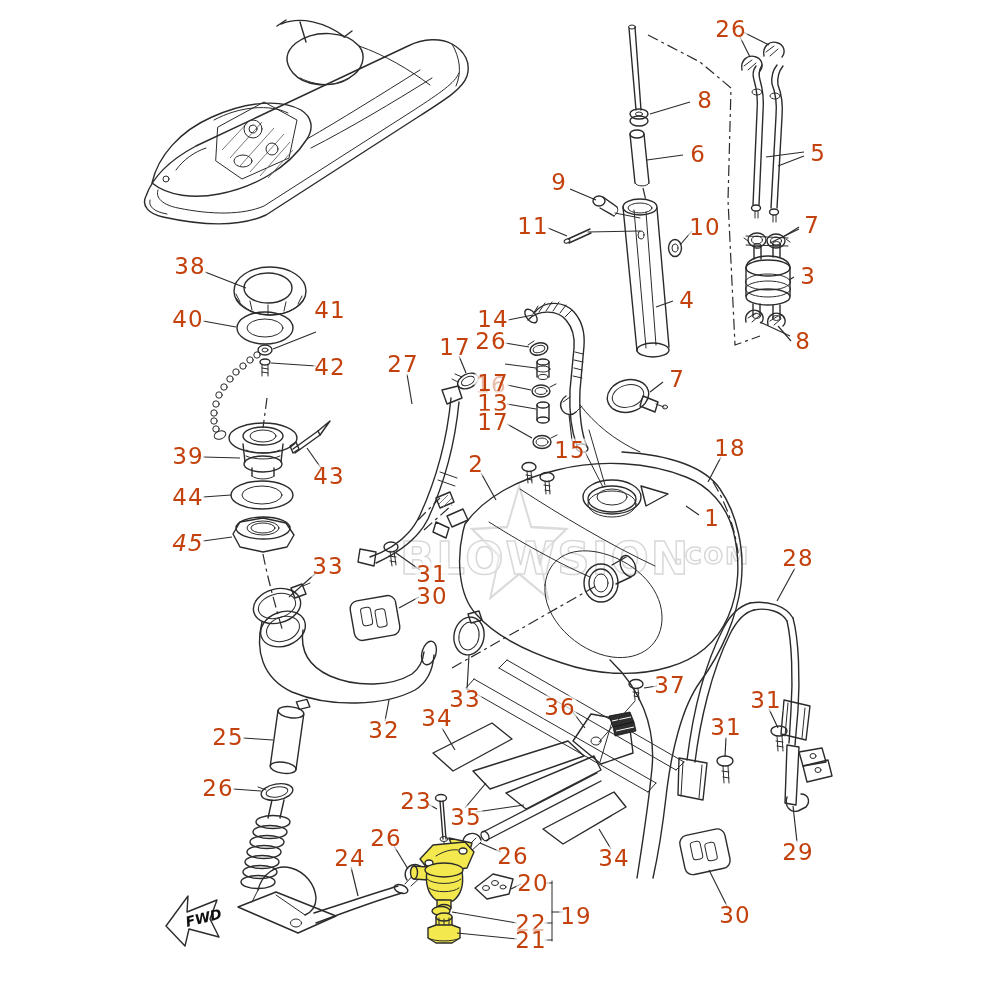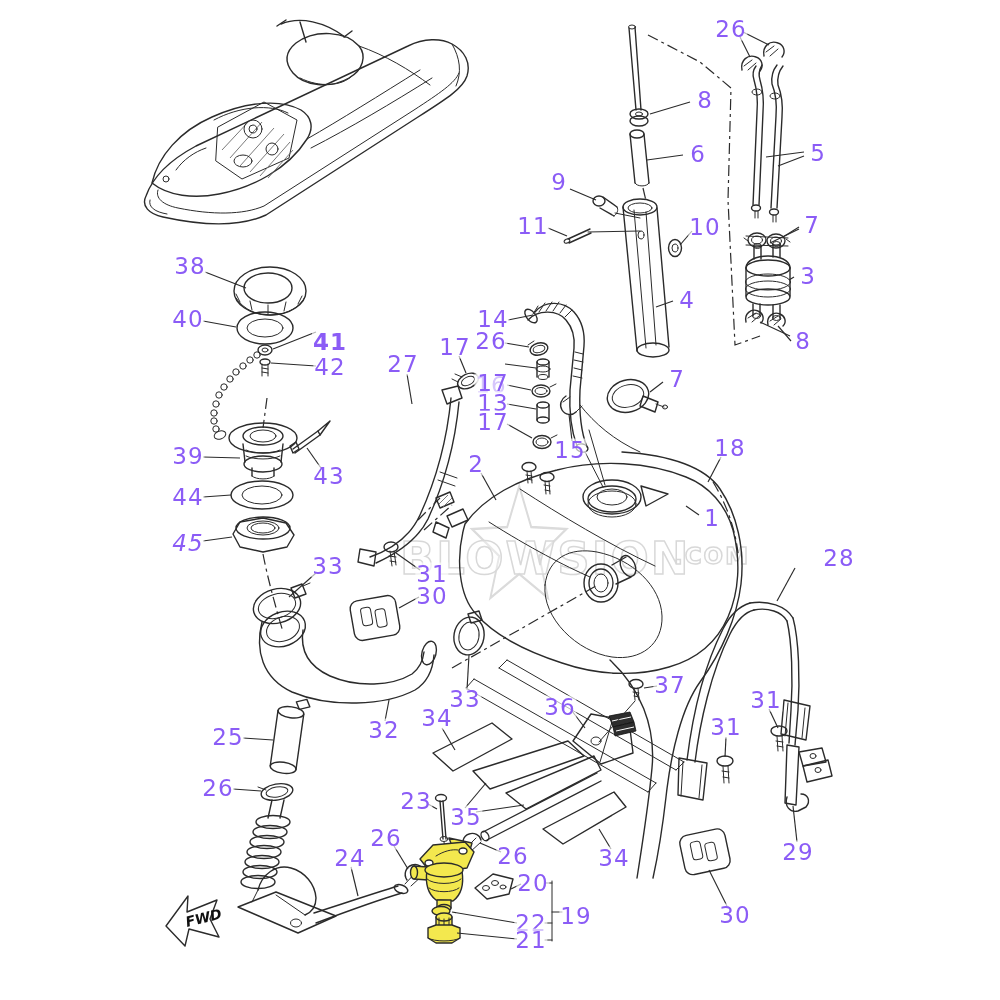--- a/index.html
+++ b/index.html
@@ -1,20 +1,20 @@
 <!DOCTYPE html>
 <html><head>
 <meta charset="utf-8">
 <style>
   html,body{margin:0;padding:0;background:#fff;}
   .stage{position:relative;width:1000px;height:1000px;background:#fff;overflow:hidden;
          font-family:"DejaVu Sans",sans-serif;}
   .stage svg{position:absolute;left:0;top:0;}
   .callout{position:absolute;transform:translate(-50%,-50%);
-           font:23px "DejaVu Sans",sans-serif;color:#8b5cf6;letter-spacing:1px;
+           font:23px "DejaVu Sans",sans-serif;color:#c2410c;letter-spacing:1px;
            background:rgba(255,255,255,.65);padding:0 1px;line-height:1;}
   
   .ln{stroke:#2b2b2b;fill:none;stroke-width:1.4;stroke-linecap:round;stroke-linejoin:round;}
   .tn{stroke:#2b2b2b;fill:none;stroke-width:1;stroke-linecap:round;}
   .dd{stroke:#2b2b2b;fill:none;stroke-width:1.2;stroke-dasharray:11 4 3 4;}
   .yf{fill:#f3e84e;stroke:#2b2b2b;stroke-width:1.4;stroke-linejoin:round;}
   .wf{fill:#ffffff;stroke:#2b2b2b;stroke-width:1.4;stroke-linejoin:round;}
   .dk{fill:#2e2e2e;stroke:#111;stroke-width:.8;}
   .hx{stroke:#6b6b6b;stroke-width:.9;}
   #leader-layer line{stroke:#2b2b2b;stroke-width:1.15;}
@@ -560,21 +560,21 @@
         <line x1="726" y1="737" x2="725" y2="757"></line>
         <line x1="769" y1="709" x2="778" y2="728"></line>
         <line x1="797" y1="842" x2="793" y2="806"></line>
         <line x1="727" y1="906" x2="709" y2="870"></line>
       </g>
 </svg>
 
 <div id="callout-layer">
       <div class="callout" style="left: 190px; top: 266px;">38</div>
       <div class="callout" style="left: 188px; top: 319px;">40</div>
-      <div class="callout" style="left: 330px; top: 342px; font-weight: bold;">41</div>
+      <div class="callout" style="left: 330px; top: 310px;">41</div>
       <div class="callout" style="left: 330px; top: 367px;">42</div>
       <div class="callout" style="left: 188px; top: 456px; text-align: right;">39</div>
       <div class="callout" style="left: 329px; top: 476px;">43</div>
       <div class="callout" style="left: 188px; top: 497px;">44</div>
       <div class="callout" style="left: 188px; top: 543px; font-style: italic;">45</div>
       <div class="callout" style="left: 328px; top: 566px;">33</div>
       <div class="callout" style="left: 432px; top: 574px;">31</div>
       <div class="callout" style="left: 432px; top: 596px;">30</div>
       <div class="callout" style="left: 384px; top: 730px;">32</div>
       <div class="callout" style="left: 228px; top: 737px; text-align: center;">25</div>
@@ -610,20 +610,20 @@
       <div class="callout" style="left: 465px; top: 699px;">33</div>
       <div class="callout" style="left: 466px; top: 817px;">35</div>
       <div class="callout" style="left: 416px; top: 801px;">23</div>
       <div class="callout" style="left: 386px; top: 838px;">26</div>
       <div class="callout" style="left: 513px; top: 856px;">26</div>
       <div class="callout" style="left: 533px; top: 883px;">20</div>
       <div class="callout" style="left: 576px; top: 916px;">19</div>
       <div class="callout" style="left: 531px; top: 923px;">22</div>
       <div class="callout" style="left: 531px; top: 940px;">21</div>
       <div class="callout" style="left: 614px; top: 858px;">34</div>
-      <div class="callout" style="left: 798px; top: 558px; margin-left: 41px;">28</div>
+      <div class="callout" style="left: 798px; top: 558px;">28</div>
       <div class="callout" style="left: 726px; top: 727px;">31</div>
       <div class="callout" style="left: 766px; top: 700px;">31</div>
       <div class="callout" style="left: 798px; top: 852px;">29</div>
       <div class="callout" style="left: 735px; top: 915px;">30</div>
     </div>
 
 </div>
 
 </body></html>

